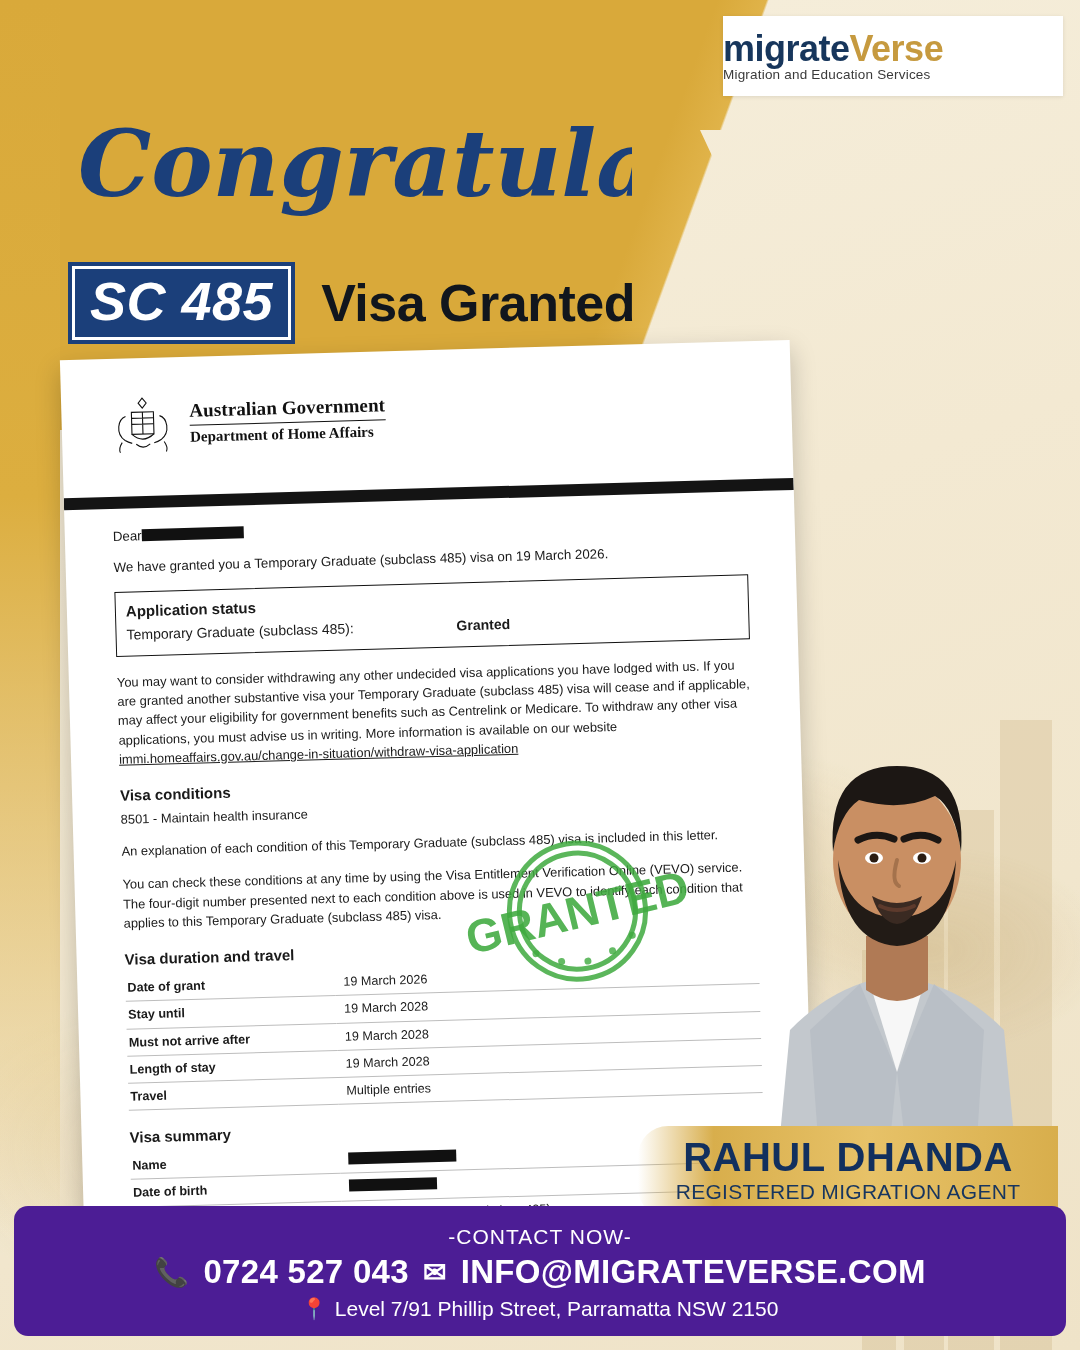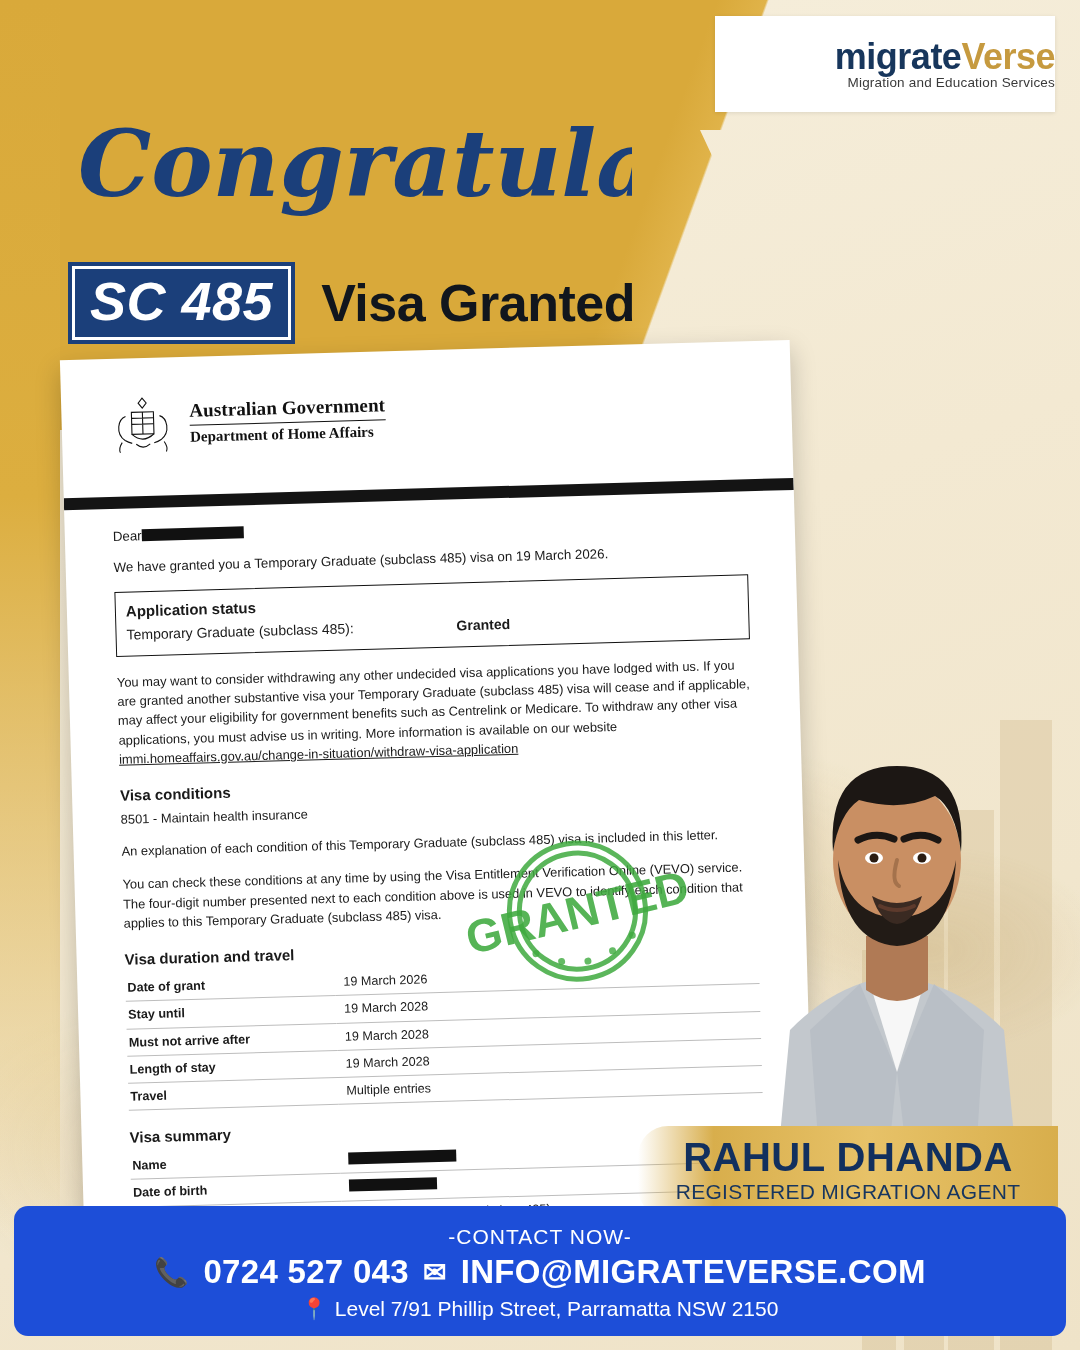--- a/index.html
+++ b/index.html
@@ -42,25 +42,25 @@
     background: linear-gradient(110deg, #d9a93a 0%, #d9a93a 58%, #e0b349 62%, rgba(224,179,73,0) 62.2%);
     clip-path: polygon(0 0, 100% 0, 100% 130px, 700px 130px, 840px 430px, 0 430px);
   }
   .bg-gold-left {
     position: absolute; left: 0; top: 0; width: 60px; height: 1240px;
     background: linear-gradient(180deg, #d9a93a 0%, #dcae3f 40%, rgba(230,196,120,.0) 100%);
   }
 
   
   .logo-card {
-    position: absolute; right: 25px; top: 16px;
-    width: 340px; height: 96px;
+    position: absolute; right: 17px; top: 16px;
+    width: 340px; height: 80px;
     background: #ffffff;
     display: flex; flex-direction: column;
-    align-items: flex-end; justify-content: center;
+    align-items: flex-start; justify-content: center;
     box-shadow: 0 1px 4px rgba(0,0,0,.10);
   }
   .logo-word { font-size: 36px; font-weight: bold; letter-spacing: -.5px; line-height: 1; }
   .logo-word .m { color: #17365c; }
   .logo-word .v { color: #c69a3f; }
   .logo-sub { font-size: 13.5px; color: #3a3a3a; letter-spacing: .2px; }
 
   
   .congrats {
     position: absolute; left: 72px; top: 92px;
@@ -153,21 +153,21 @@
     border-radius: 30px 0 0 30px;
     text-align: center;
   }
   .agent-name { font-size: 40px; font-weight: bold; color: #12305e; letter-spacing: .5px; line-height: 1.05; }
   .agent-role { font-size: 21px; color: #17355f; letter-spacing: .3px; margin-top: 2px; }
 
   
   .footer {
     position: absolute; left: 14px; right: 14px; bottom: 14px;
     height: 130px;
-    background: #1d4ed8;
+    background: #4c1d95;
     border-radius: 14px;
     color: #ffffff;
     display: flex; flex-direction: column; align-items: center; justify-content: center;
     padding-top: 4px;
   }
   .contact-now { font-size: 21px; letter-spacing: 1px; margin-bottom: 4px; }
   .contact-main {
     display: flex; align-items: center; gap: 14px;
     font-size: 33px; font-weight: bold; letter-spacing: .3px;
   }

